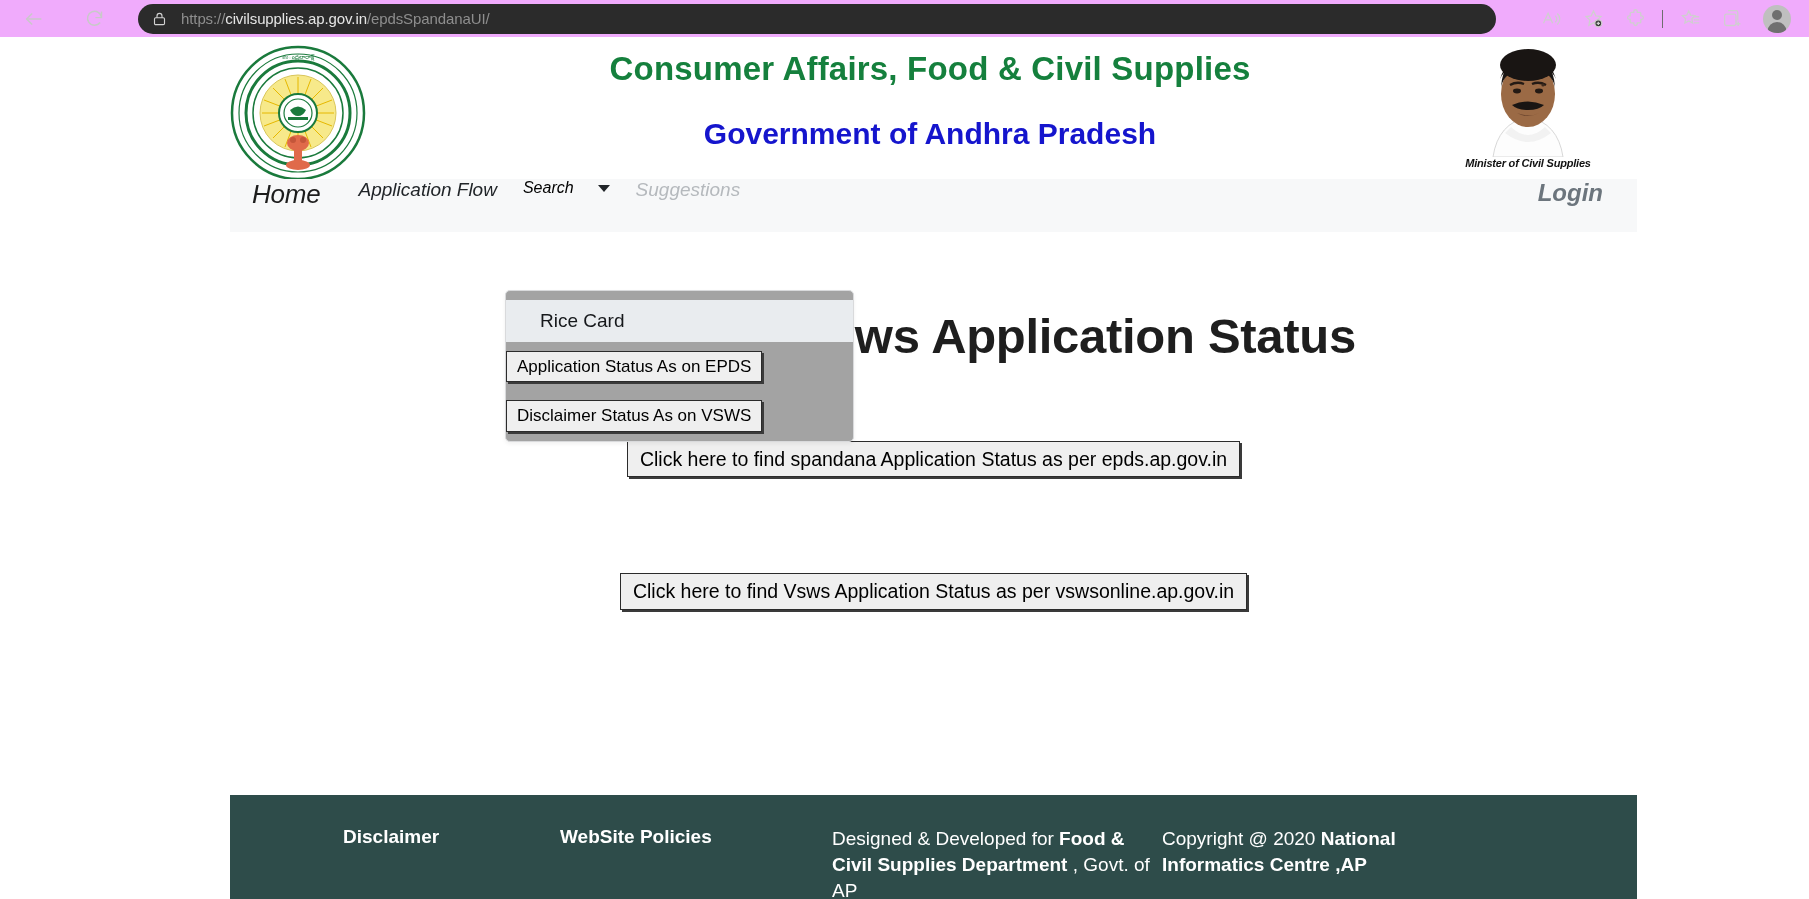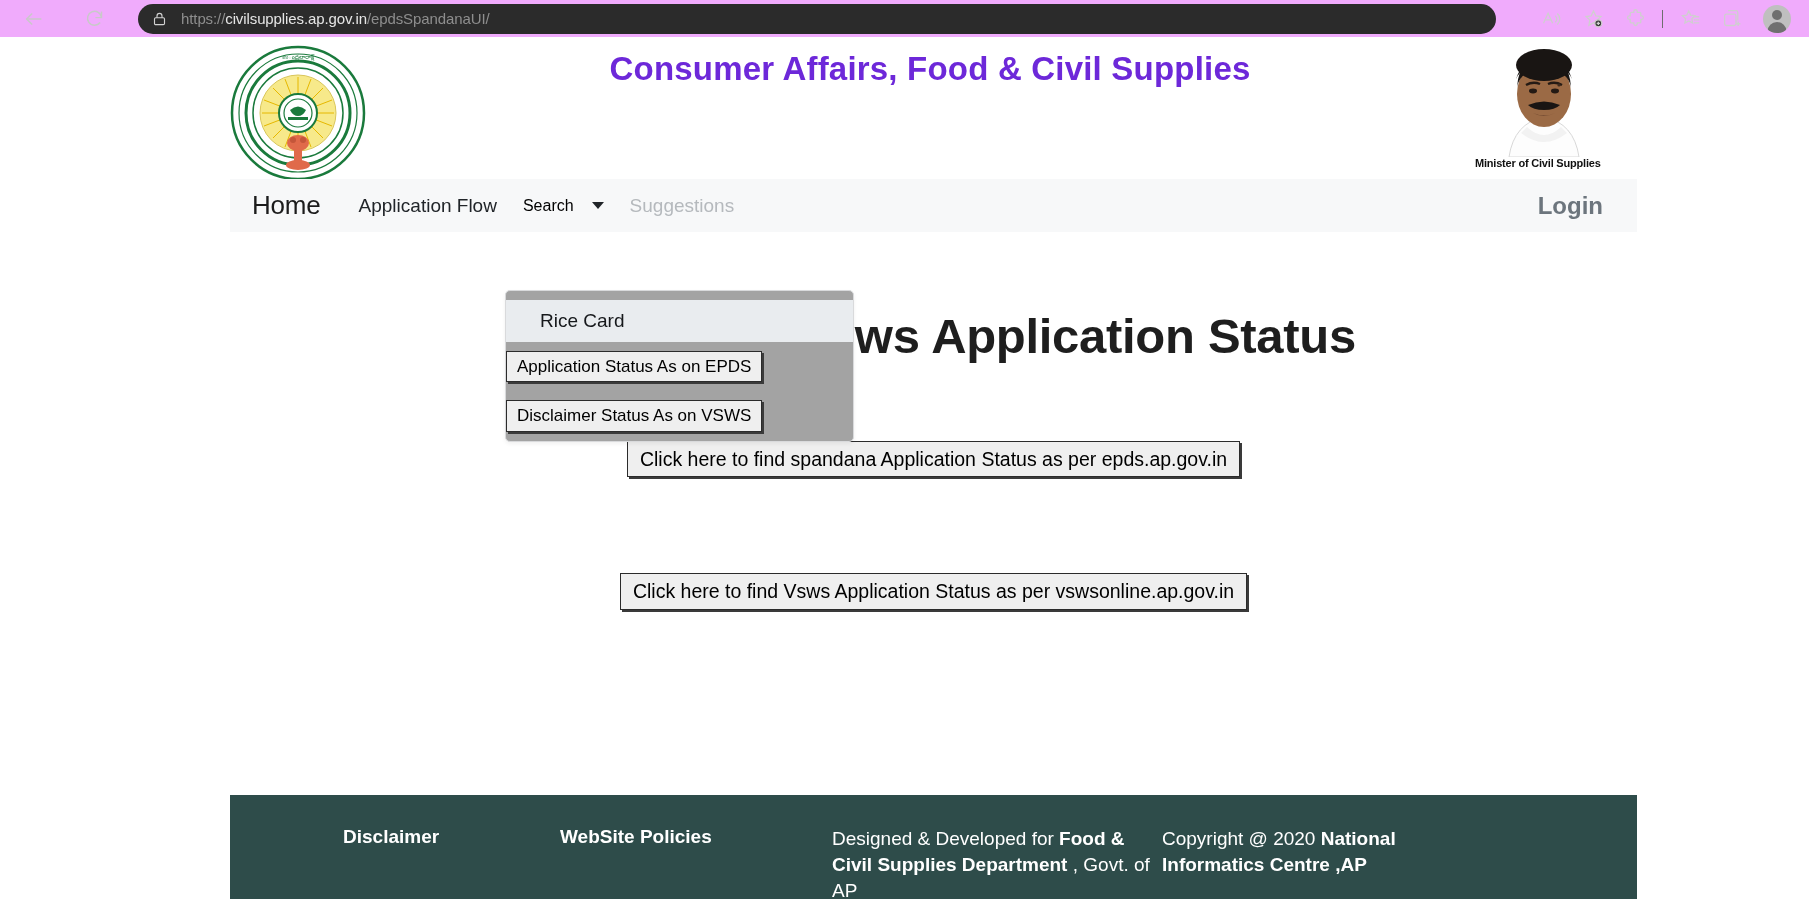--- a/index.html
+++ b/index.html
@@ -89,58 +89,60 @@
   #emblem {
     position: absolute; left: 0px; top: 8px;
     width: 136px; height: 136px;
   }
   #header-titles {
     position: absolute; left: 200px; top: 0; width: 1000px;
     text-align: center;
   }
   #site-title {
     margin-top: 13px;
-    font-size: 33px; font-weight: bold; color: #6d28d9;
+    font-size: 33px; font-weight: bold; color: #15803d;
     letter-spacing: 0.2px;
   }
   #site-subtitle {
     margin-top: 29px;
     font-size: 30px; font-weight: bold; color: #1515cd;
   }
   #minister-block {
-    position: absolute; right: 24px; top: 4px;
+    position: absolute; right: 40px; top: 4px;
     width: 138px;
-    text-align: left;
+    text-align: center;
+    font-style: italic;
   }
   #minister-photo {
     width: 138px; height: 116px;
     position: relative;
     overflow: hidden;
     background: #ffffff;
   }
   #minister-caption {
     font-size: 11px; font-weight: bold; color: #111; margin-top: 0px;
     letter-spacing: -0.2px;
   }
 
   
   #navbar {
     position: relative;
     height: 53px;
     background: #f7f8f9;
-    display: flex; align-items: center;
+    display: flex; align-items: flex-start;
     padding-left: 22px;
+    font-style: italic;
   }
   #nav-brand-home {
     font-size: 26px; color: #1c1c1c; margin-right: 38px; letter-spacing: -0.2px;
   }
   .nav-link {
     font-size: 19px; color: #212529; margin-right: 26px; white-space: nowrap;
   }
-  #nav-search { display: flex; align-items: center; gap: 18px; margin-right: 26px; }
+  #nav-search { display: flex; align-items: center; gap: 24px; margin-right: 26px; }
   #caret-down {
     width: 0; height: 0;
     border-left: 6px solid transparent;
     border-right: 6px solid transparent;
     border-top: 7px solid #212529;
   }
   #nav-suggestions { color: #b5b9bd; }
   #nav-login {
     position: absolute; right: 34px;
     font-size: 24px; font-weight: bold; color: #6c757d;
@@ -315,20 +317,21 @@
           <rect x="-4" y="4" width="8" height="16" fill="#e06a4a"></rect>
           <ellipse cx="0" cy="22" rx="12" ry="5" fill="#e06a4a"></ellipse>
           <circle cx="-5" cy="-3" r="3" fill="#c4563a"></circle>
               <circle cx="5" cy="-3" r="3" fill="#c4563a"></circle>
         </g>
       </svg>
     </div>
 
     <div id="header-titles">
       <div id="site-title">Consumer Affairs, Food &amp; Civil Supplies</div>
+      <div id="site-subtitle">Government of Andhra Pradesh</div>
     </div>
 
     <div id="minister-block">
       <div id="minister-photo">
         <svg viewBox="0 0 138 116" width="138" height="116">
           <rect width="138" height="116" fill="#ffffff"></rect>
           <path d="M34 116 q5 -34 35 -40 q30 6 35 40z" fill="#fdfdfd" stroke="#d8d8d8" stroke-width="1"></path>
           <path d="M52 86 q17 16 34 0 l6 6 q-23 18 -46 0z" fill="#f2f2f2"></path>
           <ellipse cx="69" cy="53" rx="27" ry="33" fill="#9b6a45"></ellipse>
           <path d="M42 46 q2 -30 27 -30 q25 0 27 30 q-4 -18 -27 -17 q-23 -1 -27 17z" fill="#191513"></path>

